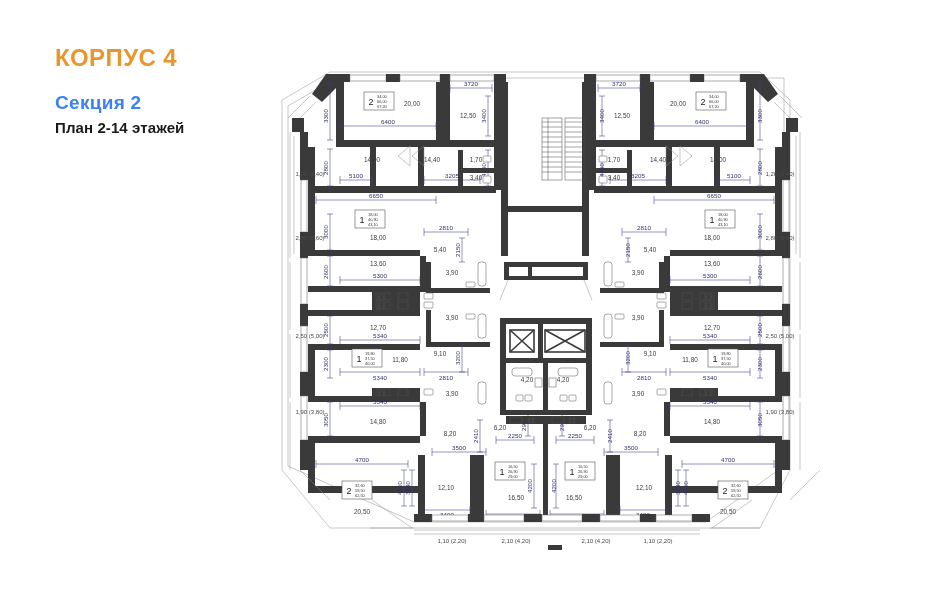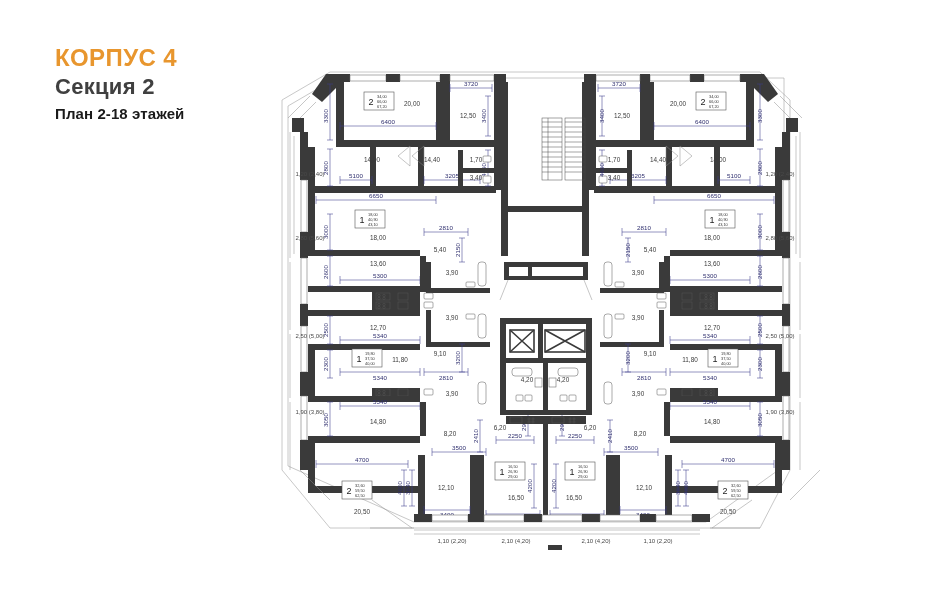--- a/index.html
+++ b/index.html
@@ -4,21 +4,21 @@
 <title>Корпус 7 — Секция 2</title>
 <style>
   html,body{margin:0;padding:0;background:#ffffff;}
   body{width:941px;height:600px;overflow:hidden;
        font-family:"Liberation Sans","DejaVu Sans",sans-serif;}
   #root{position:relative;width:941px;height:600px;background:#fff;}
 
   
   #titleblock{position:absolute;left:55px;top:45px;}
   .t-korpus{font-size:24px;font-weight:bold;color:#e8962e;letter-spacing:.4px;line-height:1.12;}
-  .t-sekciya{font-size:22px;font-weight:bold;color:#404040;letter-spacing:.3px;line-height:1.18;margin-top:2px;}
+  .t-sekciya{font-size:19px;font-weight:bold;color:#3b82f6;letter-spacing:.3px;line-height:1.18;margin-top:20px;}
   .t-plan{font-size:15px;font-weight:bold;color:#1a1a1a;letter-spacing:.1px;margin-top:5px;}
 
   
   #plan{position:absolute;left:0;top:0;width:941px;height:600px;}
   svg{display:block;}
   text{font-family:"Liberation Sans","DejaVu Sans",sans-serif;fill:#2a2a2a;}
   .rm{font-size:6.4px;fill:#3a3a3a;text-anchor:middle;}
   .dim{font-size:6.2px;fill:#2f2f6e;text-anchor:middle;}
   .dimv{font-size:6.2px;fill:#2f2f6e;text-anchor:middle;}
   .balc{font-size:6px;fill:#4a4a4a;text-anchor:middle;}
@@ -37,21 +37,21 @@
   .doorarc{fill:none;stroke:#8a8a8a;stroke-width:.5;}
 </style>
 </head>
 <body>
 
 <div id="root">
 
   <div id="titleblock">
     <div class="t-korpus">КОРПУС 4</div>
     <div class="t-sekciya">Секция 2</div>
-    <div class="t-plan">План 2-18 этажей</div>
+    <div class="t-plan">План 2-14 этажей</div>
   </div>
 
   <div id="plan">
   <svg width="941" height="600" viewBox="0 0 941 600">
 
     <g>
       <path class="outl" d="M330,72 L612,72 L668,72 L760,72 L790,100 L790,180
                             L790,420 L790,470 L760,528 L612,528 L330,528
                             L282,470 L282,420 L282,180 L282,100 Z"></path>
       <path class="outl" d="M336,78 L784,78 L784,466 L706,522 L414,522 L288,466 L288,106 Z"></path>

